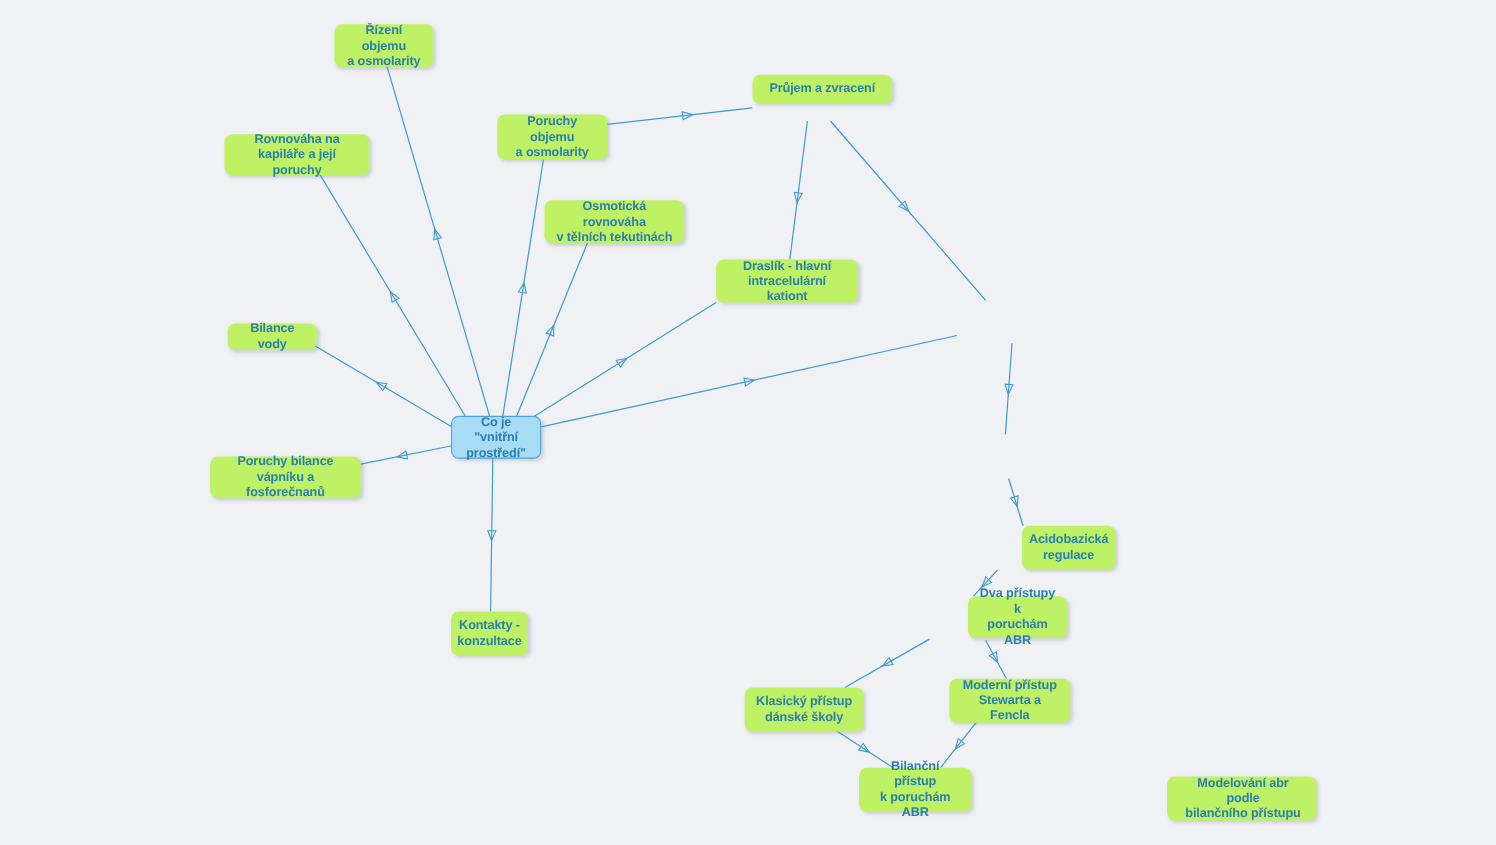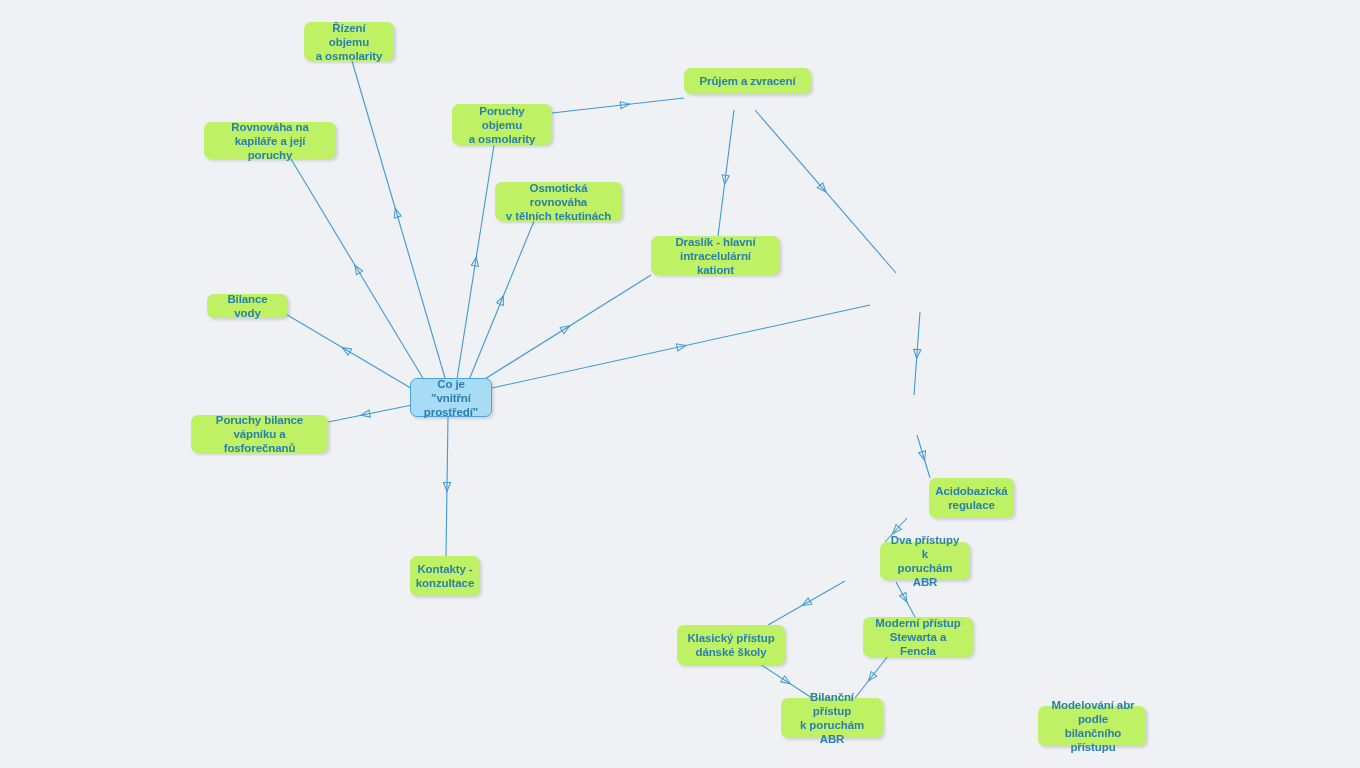--- a/index.html
+++ b/index.html
@@ -154,15 +154,15 @@
     <div class="node" style="left: 880px; top: 542px; width: 90px; height: 38px;">Dva přístupy k
 poruchám ABR</div>
     <div class="node" style="left: 410px; top: 556px; width: 70px; height: 40px;">Kontakty -
 konzultace</div>
     <div class="node" style="left: 677px; top: 625px; width: 108px; height: 40px;">Klasický přístup
 dánské školy</div>
     <div class="node" style="left: 863px; top: 617px; width: 110px; height: 40px;">Moderní přístup
 Stewarta a Fencla</div>
     <div class="node" style="left: 781px; top: 698px; width: 102px; height: 40px;">Bilanční přístup
 k poruchám ABR</div>
-    <div class="node" style="left: 1038px; top: 706px; width: 108px; height: 40px; padding-left: 12px;">Modelování abr podle
+    <div class="node" style="left: 1061px; top: 706px; width: 136px; height: 40px; padding-left: 12px;">Modelování abr podle
 bilančního přístupu</div>
   </div>
 
 </body></html>

